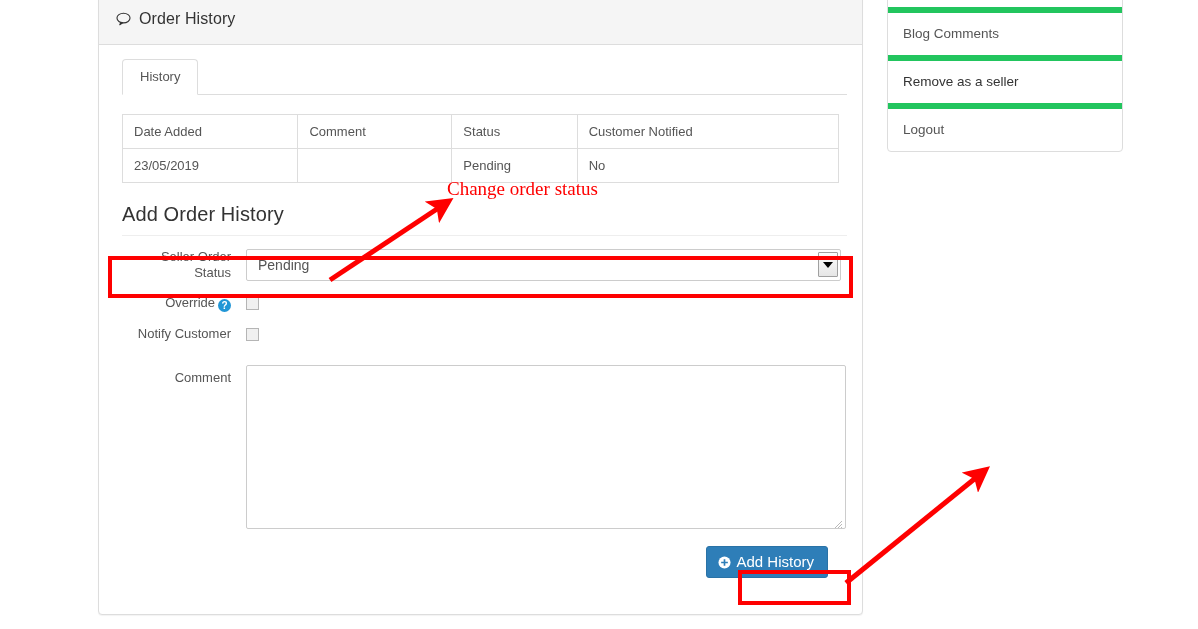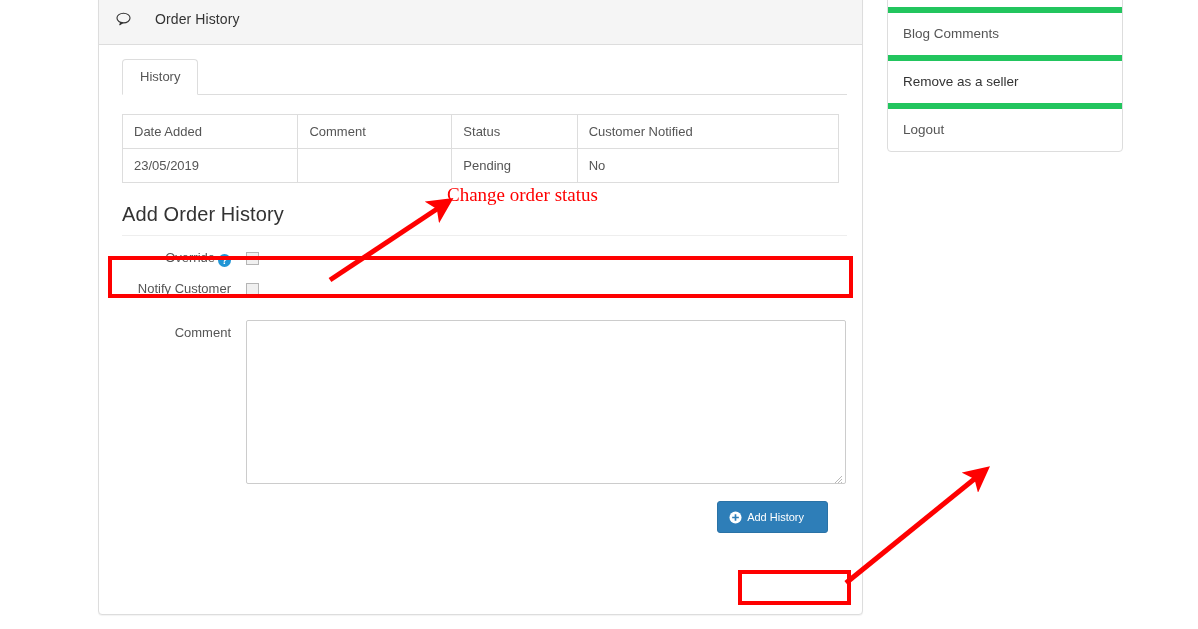--- a/index.html
+++ b/index.html
@@ -25,25 +25,25 @@
   .panel-heading {
     height: 52px;
     background: #f5f5f5;
     border-bottom: 1px solid #ddd;
     border-radius: 3px 3px 0 0;
     display: flex;
     align-items: center;
     padding: 0 17px;
   }
   .panel-title {
-    font-size: 14px;
+    font-size: 16px;
     color: #333;
     display: flex;
     align-items: center;
-    gap: 24px;
+    gap: 8px;
     letter-spacing: .1px;
   }
   .comment-icon { display: inline-block; width: 15px; height: 14px; }
   .panel-body { padding: 14px 15px 0 15px; position: relative; }
 
   
   .nav-tabs {
     list-style: none;
     margin: 0 0 8px 8px;
     padding: 0;
@@ -211,22 +211,22 @@
     text-align: right;
     padding-bottom: 22px;
   }
   .btn-primary {
     display: inline-flex;
     align-items: center;
     gap: 5px;
     background: #2e7eb8;
     border: 1px solid #2a72a6;
     color: #fff;
-    font-size: 11px;
-    padding: 7px 23px 7px 11px;
+    font-size: 15px;
+    padding: 7px 13px 7px 11px;
     border-radius: 3px;
     cursor: pointer;
     font-family: "Liberation Sans", sans-serif;
     line-height: 16px;
   }
   .plus-circle { display: inline-block; width: 13px; height: 13px; }
 
   
   .sidebar {
     position: absolute;
@@ -248,21 +248,21 @@
   .sidebar .s-item.bold { font-weight: normal; color: #333; }
 
   
   .anno-text {
     position: absolute;
     color: #fe0000;
     font-family: "Liberation Serif", serif;
     font-size: 19px;
     white-space: nowrap;
   }
-  #anno-change { left: 447px; top: 184px; }
+  #anno-change { left: 447px; top: 178px; }
   #anno-addbtn { left: 970px; top: 438px; }
   .anno-svg {
     position: absolute;
     left: 0; top: 0;
     width: 1198px; height: 629px;
     pointer-events: none;
   }
   .hl-box {
     position: absolute;
     border: 4px solid #fe0000;
@@ -314,20 +314,33 @@
               <td>Pending</td>
               <td>No</td>
             </tr>
           </tbody>
         </table>
       </div>
 
 
       <h3 class="section-title">Add Order History</h3>
 
+      <div class="form-row">
+        <div class="form-label">Seller Order Status</div>
+        <div class="form-field">
+          <div class="sel-wrap">
+            <select class="form-select">
+              <option>Pending</option>
+            </select>
+            <span class="sel-btn">
+              <span class="caret"></span>
+            </span>
+          </div>
+        </div>
+      </div>
 
       <div class="form-row">
         <div class="form-label">
           <span>Override</span><span class="help-icon">?</span>
         </div>
         <div class="form-field">
           <span class="chk"></span>
         </div>
       </div>
 

